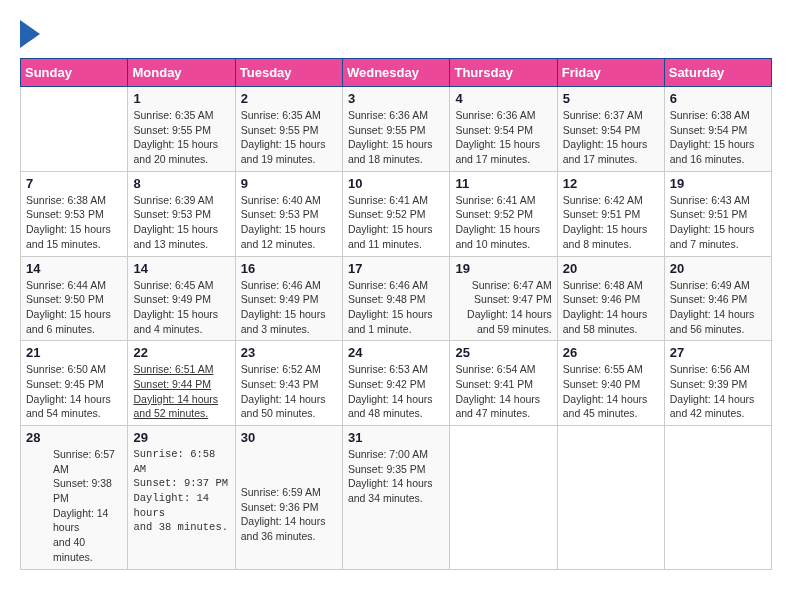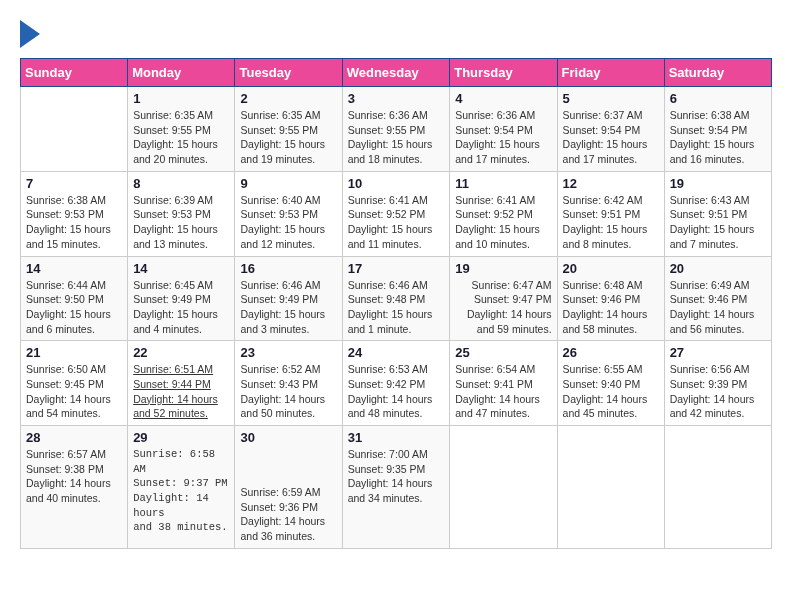--- a/index.html
+++ b/index.html
@@ -316,21 +316,21 @@
           <div class="day-number">27</div>
           <div class="day-info" style="white-space: pre-line;">Sunrise: 6:56 AM
 Sunset: 9:39 PM
 Daylight: 14 hours
 and 42 minutes.</div>
         </td>
       </tr>
       <tr>
         <td>
           <div class="day-number">28</div>
-          <div class="day-info" style="white-space: pre-line;">Sunrise: 6:57 AM
+          <div class="day-info" style="white-space: pre-line; margin-left: 27px;">Sunrise: 6:57 AM
 Sunset: 9:38 PM
 Daylight: 14 hours
 and 40 minutes.</div>
         </td>
         <td>
           <div class="day-number">29</div>
           <div class="day-info" style="white-space: pre-line; font-family: Liberation Mono, monospace;">Sunrise: 6:58 AM
 Sunset: 9:37 PM
 Daylight: 14 hours
 and 38 minutes.</div>

